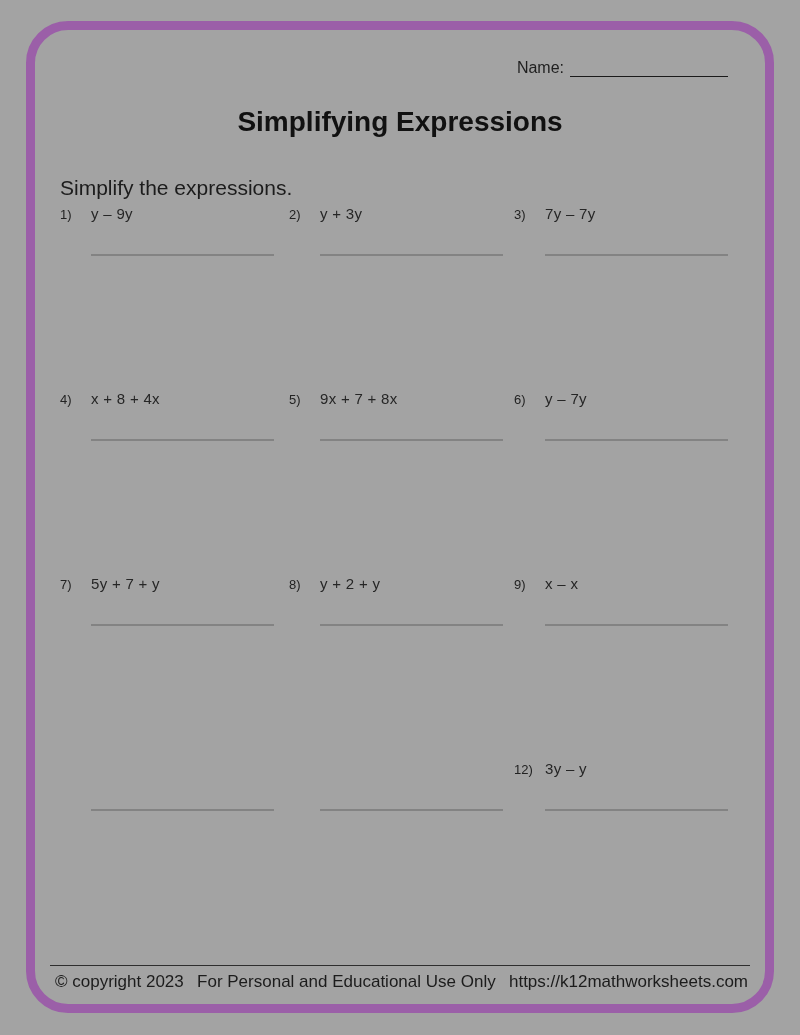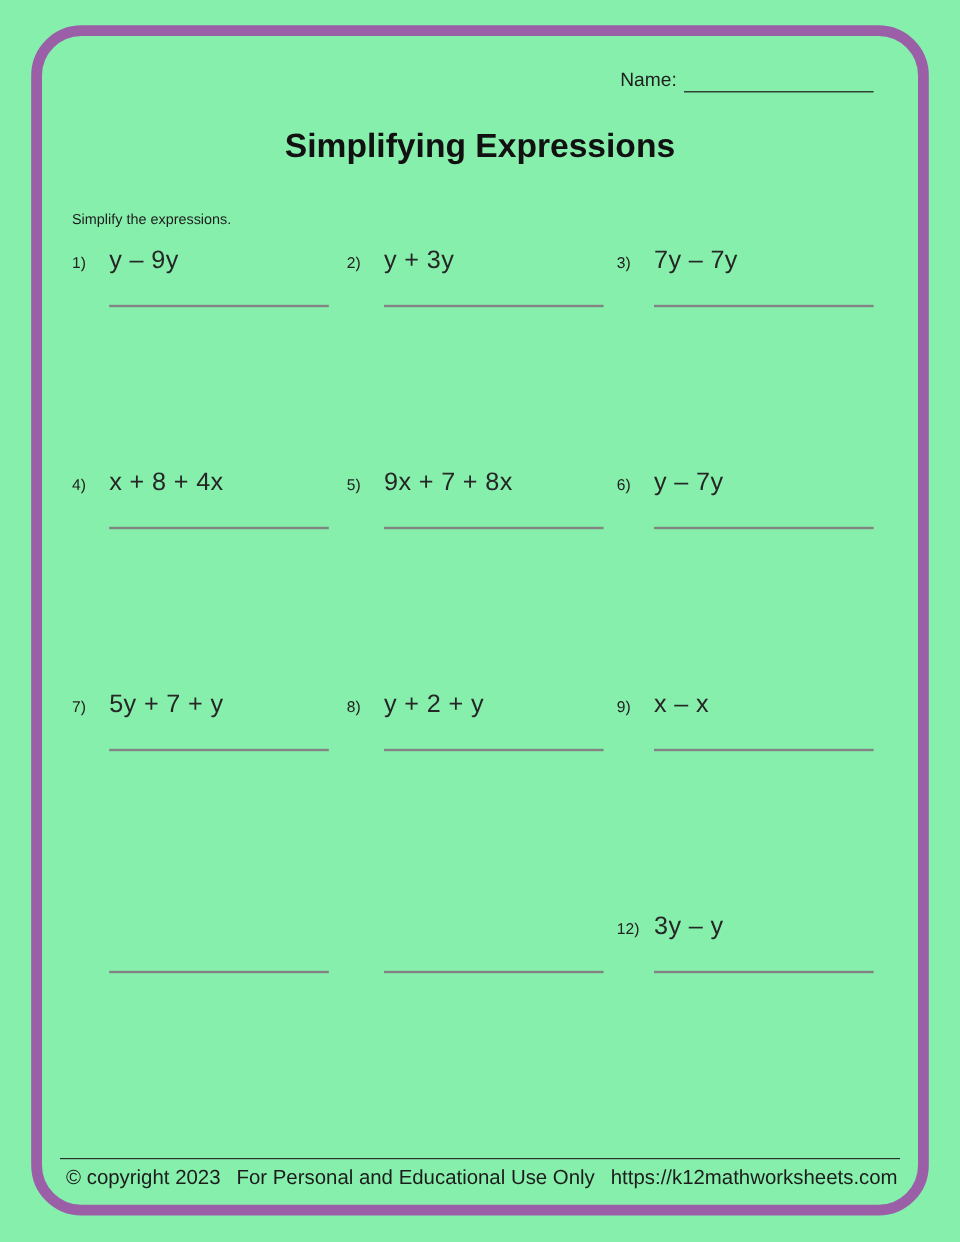--- a/index.html
+++ b/index.html
@@ -1,20 +1,20 @@
 <!DOCTYPE html>
 <html><head>
 <meta charset="utf-8">
 <style>
   html, body { margin: 0; padding: 0; background: #ffffff; }
   .page {
     position: relative;
     width: 800px;
     height: 1035px;
-    background: #86efac;
+    background: #a3a3a3;
     font-family: "Liberation Sans", sans-serif;
     color: #1f1f1f;
     overflow: hidden;
   }
   .frame {
     position: absolute;
     left: 26px; right: 26px; top: 21px; bottom: 22px;
     border: 9px solid #9b5fa8;
     border-radius: 42px;
     pointer-events: none;
@@ -38,21 +38,21 @@
     top: 106px; left: 0; right: 0;
     text-align: center;
     font-size: 28px;
     font-weight: bold;
     letter-spacing: 0px;
     color: #111111;
   }
   .instruction {
     position: absolute;
     left: 60px; top: 176px;
-    font-size: 12px;
+    font-size: 21px;
     color: #1c1c1c;
   }
   .problems {
     position: absolute;
     left: 60px; top: 205px;
     width: 670px;
     display: grid;
     grid-template-columns: 229px 225px 216px;
     grid-auto-rows: 185px;
   }
@@ -61,21 +61,21 @@
     display: flex;
     align-items: baseline;
   }
   .prob-num {
     width: 31px;
     flex: 0 0 31px;
     font-size: 13px;
     color: #222222;
   }
   .prob-expr {
-    font-size: 21px;
+    font-size: 15px;
     color: #262626;
     letter-spacing: 0.3px;
   }
   .ans-line {
     position: absolute;
     left: 31px;
     top: 49px;
     width: 183px;
     border-top: 2px solid #838383;
   }

